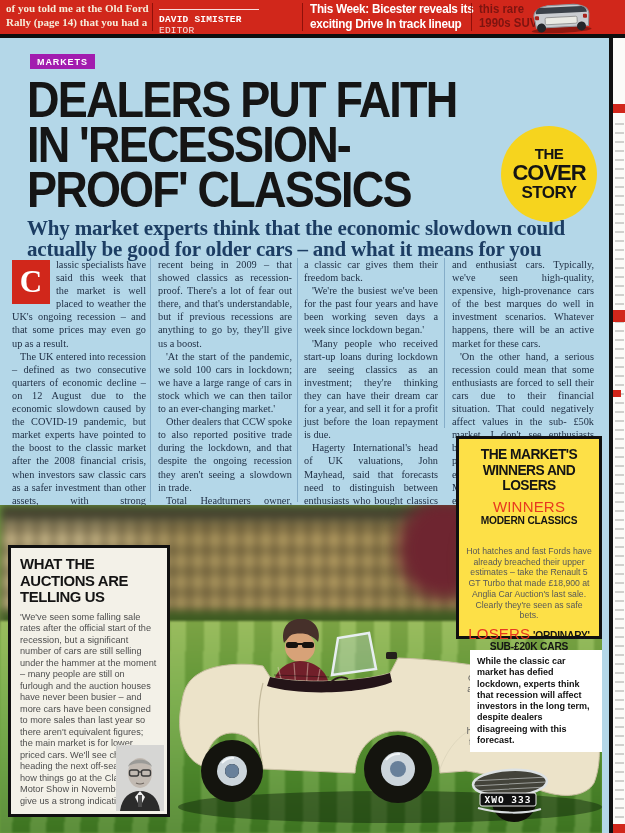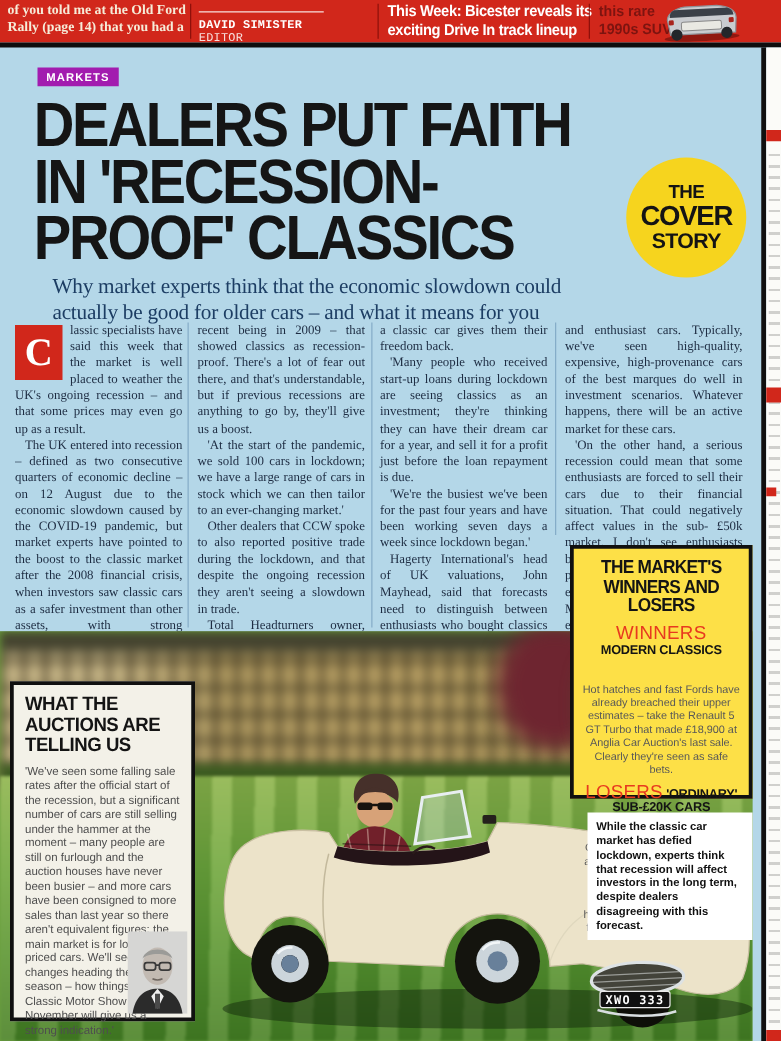--- a/index.html
+++ b/index.html
@@ -32,21 +32,21 @@
   .headline { position:absolute; left:27px; top:78px; color:#151515; font-weight:900; font-size:50px; line-height:45px; letter-spacing:-2px; white-space:nowrap; transform:scaleX(.90); transform-origin:left top; }
 
   
   .badge { position:absolute; left:501px; top:126px; width:96px; height:96px; border-radius:50%; background:#f6d41e;
       display:flex; flex-direction:column; align-items:center; justify-content:center; color:#141414; font-weight:900; z-index:3; }
   .badge .b1 { font-size:15px; letter-spacing:-.5px; line-height:16px; }
   .badge .b2 { font-size:22px; letter-spacing:-1px; line-height:22px; }
   .badge .b3 { font-size:17px; letter-spacing:-.5px; line-height:18px; }
 
   
-  .standfirst { position:absolute; left:42px; top:218px; font-family:"Liberation Serif", serif; font-weight:400; font-size:17px; line-height:21px; color:#1c3d63; letter-spacing:-.2px; }
+  .standfirst { position:absolute; left:27px; top:218px; font-family:"Liberation Serif", serif; font-weight:700; font-size:21px; line-height:21px; color:#1c3d63; letter-spacing:-.2px; }
 
   
   .col { position:absolute; top:258px; font-family:"Liberation Serif", serif; font-size:10.3px; line-height:13.1px; color:#1d2c42; text-align:justify; }
   .col p { margin:0; }
   .col p + p { text-indent:8px; }
   .col-1 { left:12px;  width:134px; }
   .col-2 { left:158px; width:134px; }
   .col-3 { left:304px; width:134px; }
   .col-4 { left:452px; width:142px; }
   .colrule { position:absolute; top:258px; width:1px; background:#85adc8; }
@@ -69,21 +69,21 @@
   .tree-green { position:absolute; left:468px; top:2px; width:150px; height:112px; background:#47622a; border-radius:40%; filter:blur(9px); }
   .hedge { position:absolute; left:0; top:106px; width:100%; height:16px; background:#3b5a20; filter:blur(4px); }
   .lawn { position:absolute; left:0; top:116px; width:100%; height:212px;
       background:
         repeating-linear-gradient(91deg, rgba(235,245,185,.16) 0 16px, rgba(35,75,18,.14) 16px 34px),
         linear-gradient(180deg,#8ab14c 0,#6ba33d 34%,#559130 66%,#417a23 100%);
       filter:blur(1.2px); }
   .car-svg { position:absolute; left:0; top:0; width:602px; height:328px; }
 
   
-  .auction-box { position:absolute; left:8px; top:545px; width:148px; height:272px; background:#f3f1e8; border:3px solid #101010; padding:8px 9px; z-index:4; }
+  .auction-box { position:absolute; left:8px; top:545px; width:162px; height:272px; background:#f3f1e8; border:3px solid #101010; padding:8px 9px; z-index:4; }
   .auction-box .ttl { font-weight:900; font-size:15.5px; line-height:16.5px; color:#141414; letter-spacing:-.4px; transform:scaleX(.96); transform-origin:left top; margin-bottom:6px; }
   .auction-box .quote { font-size:9.2px; line-height:11.5px; color:#4e4e4e; }
   .headshot { position:absolute; right:3px; bottom:3px; width:48px; height:66px; }
 
   
   .market-box { position:absolute; left:456px; top:436px; width:146px; height:203px; background:#fde047; border:3px solid #101010; padding:7px 6px; text-align:center; z-index:4; }
   .market-box .ttl { font-weight:900; font-size:15px; line-height:15.5px; color:#141414; letter-spacing:-.6px; transform:scaleX(.92); transform-origin:center top; }
   .market-box .lbl-red { color:#e8391f; font-weight:400; font-size:15px; letter-spacing:.2px; }
   .market-box .subhead { color:#141414; font-weight:900; font-size:10.2px; letter-spacing:-.2px; line-height:11.5px; }
   .market-box .bodytxt { color:#585858; font-size:8.7px; line-height:10.7px; margin-top:20px; }
@@ -164,22 +164,22 @@
     <p>Sales consultant, Andy Welham, said: 'Recession doesn't scare me; our boss worked throughout previous recessions – the most</p>
   </div>
   <div class="col col-2">
     <p>recent being in 2009 – that showed classics as recession-proof. There's a lot of fear out there, and that's understandable, but if previous recessions are anything to go by, they'll give us a boost.</p>
     <p>'At the start of the pandemic, we sold 100 cars in lockdown; we have a large range of cars in stock which we can then tailor to an ever-changing market.'</p>
     <p>Other dealers that CCW spoke to also reported positive trade during the lockdown, and that despite the ongoing recession they aren't seeing a slowdown in trade.</p>
     <p>Total Headturners owner, Mark Harrison, said: 'People have to put their money somewhere, and classic cars are seen as a safe place for it – cars and gold. Houses are hit and miss. People were uneasy because of Brexit and lockdown, and were in the doldrums, but</p>
   </div>
   <div class="col col-3">
     <p>a classic car gives them their freedom back.</p>
+    <p>'We're the busiest we've been for the past four years and have been working seven days a week since lockdown began.'</p>
     <p>'Many people who received start-up loans during lockdown are seeing classics as an investment; they're thinking they can have their dream car for a year, and sell it for a profit just before the loan repayment is due.</p>
-    <p>'We're the busiest we've been for the past four years and have been working seven days a week since lockdown began.'</p>
     <p>Hagerty International's head of UK valuations, John Mayhead, said that forecasts need to distinguish between enthusiasts who bought classics because they wanted them and investors who paid escalating values for cars to make a profit upon their subsequent sale.</p>
     <p>He said: 'I think there's a definitive line between 'investment' classics – typically cars costing £50k plus –</p>
   </div>
   <div class="col col-4">
     <p>and enthusiast cars. Typically, we've seen high-quality, expensive, high-provenance cars of the best marques do well in investment scenarios. Whatever happens, there will be an active market for these cars.</p>
     <p><span>'On the other hand, a serious recession could mean that some enthusiasts are forced to sell their cars due to their financial situation. That could negatively affect values in the sub- £50k market. I don't see enthusiasts being priced out of the market, possibly the opposite: I don't envisage many people buying up MGBs as investments, for example.'</span> <span class="byline">Jon Burgess</span></p>
   </div>
   <div class="colrule cr1"></div>
   <div class="colrule cr2"></div>
   <div class="colrule cr3"></div>

